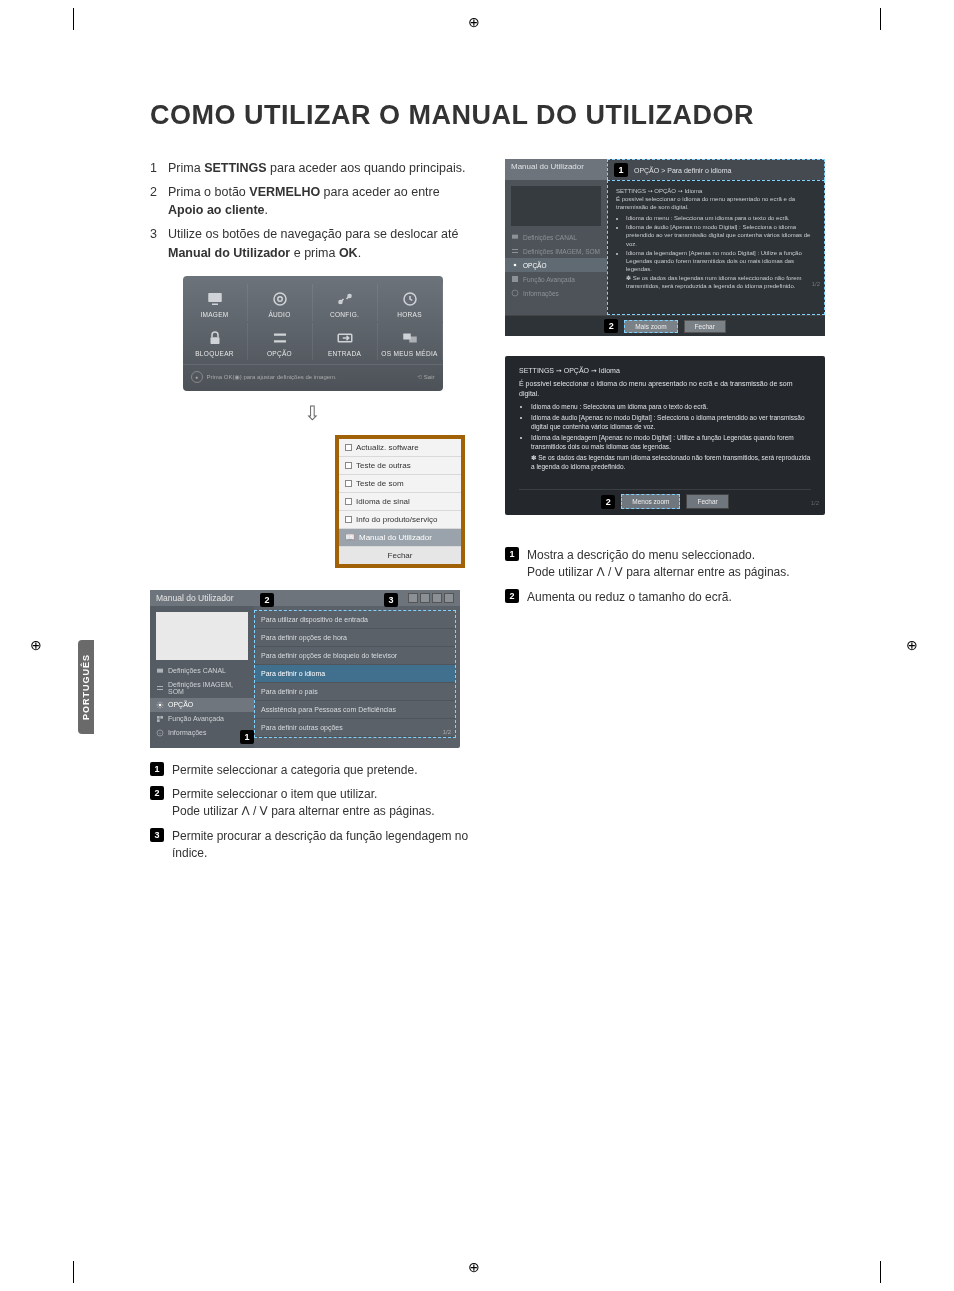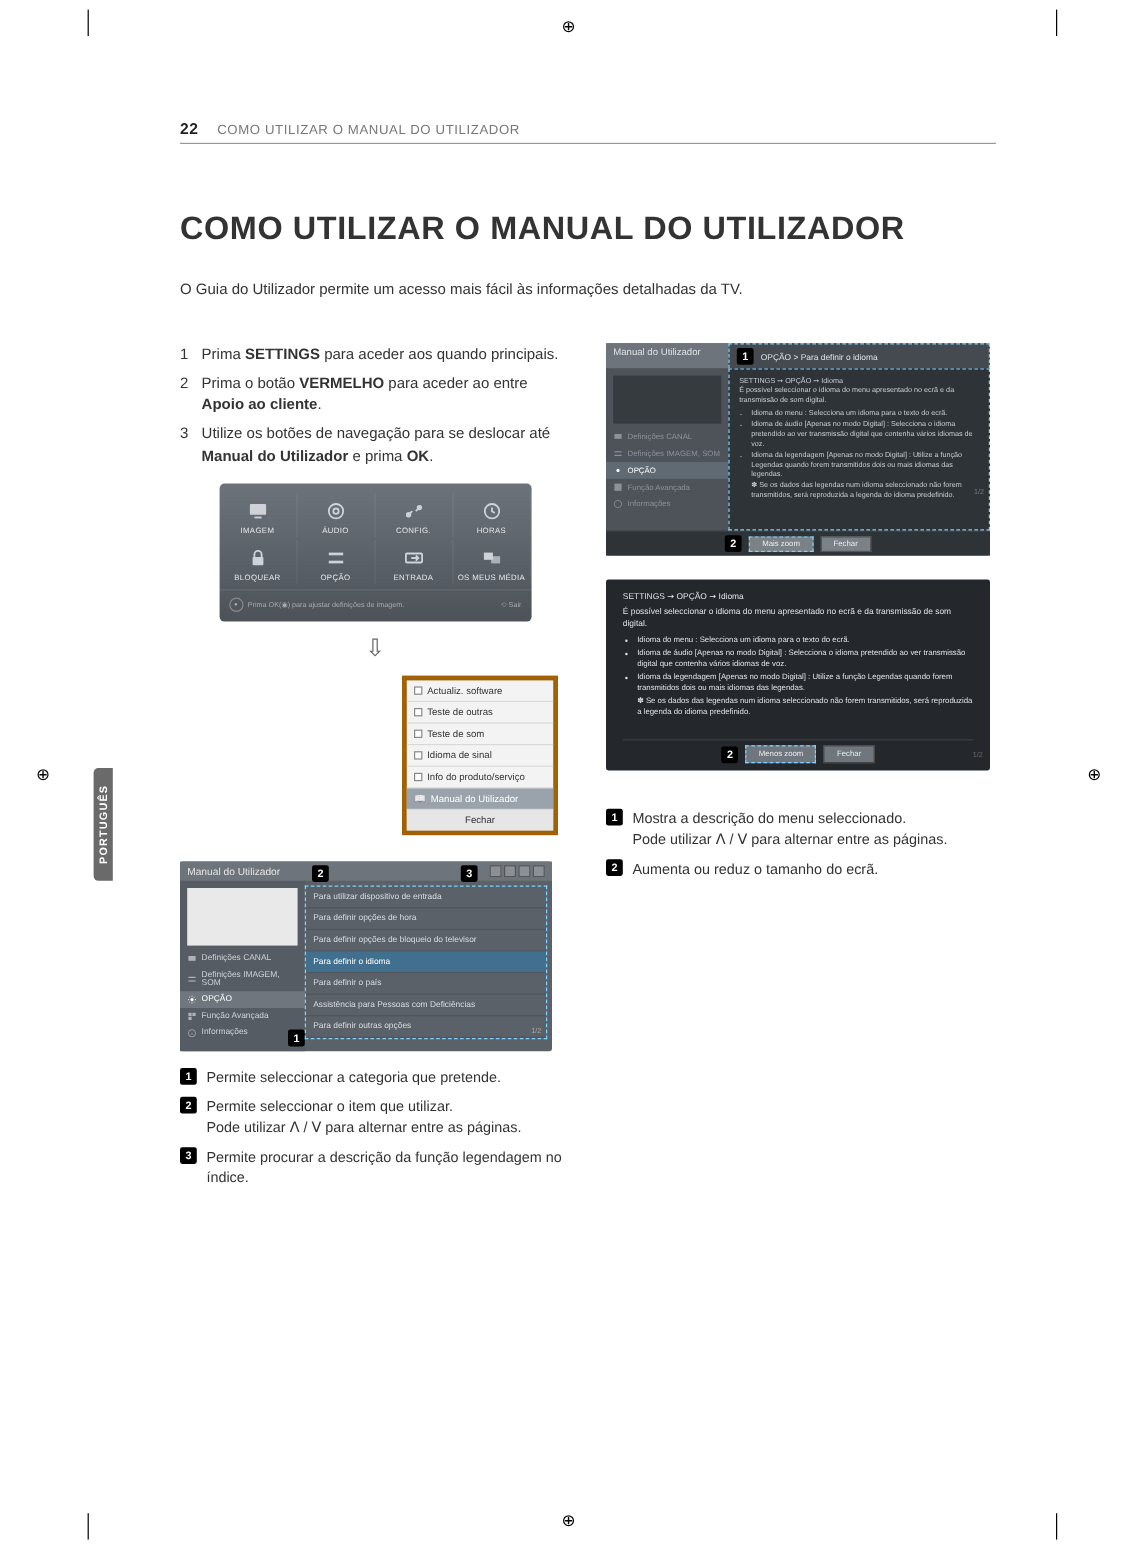--- a/index.html
+++ b/index.html
@@ -232,27 +232,22 @@
 <div class="reg-mark reg-left">⊕</div>
 <div class="reg-mark reg-right">⊕</div>
 <div class="crop-tl"></div>
 <div class="crop-tr"></div>
 <div class="crop-bl"></div>
 <div class="crop-br"></div>
 
 <div class="langtab">PORTUGUÊS</div>
 
 <div class="page">
-  <div class="running-head">
-    <span class="pnum">22</span>
-    <span>COMO UTILIZAR O MANUAL DO UTILIZADOR</span>
-  </div>
 
   <h1 class="title">COMO UTILIZAR O MANUAL DO UTILIZADOR</h1>
-  <p class="intro">O Guia do Utilizador permite um acesso mais fácil às informações detalhadas da TV.</p>
 
   <div class="columns">
 
     <div class="col">
       <div class="steps">
         <div class="row">
             <div class="n">1</div>
             <div>
           <span>Prima </span><b>SETTINGS</b><span> para aceder aos quando principais.</span>
         </div>

